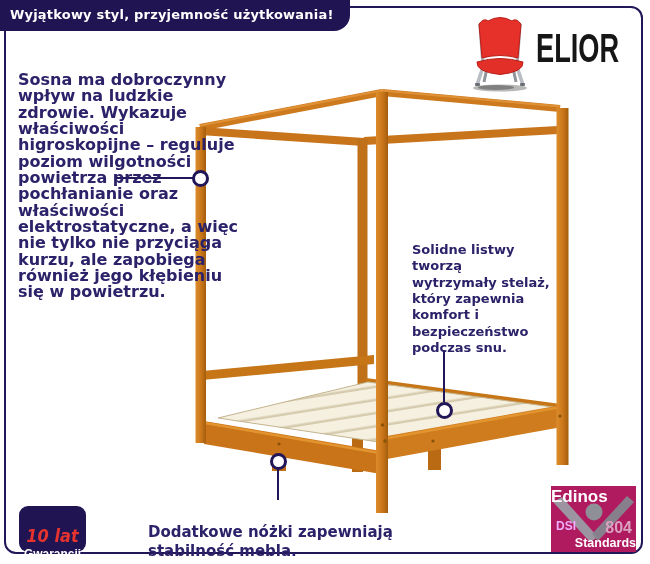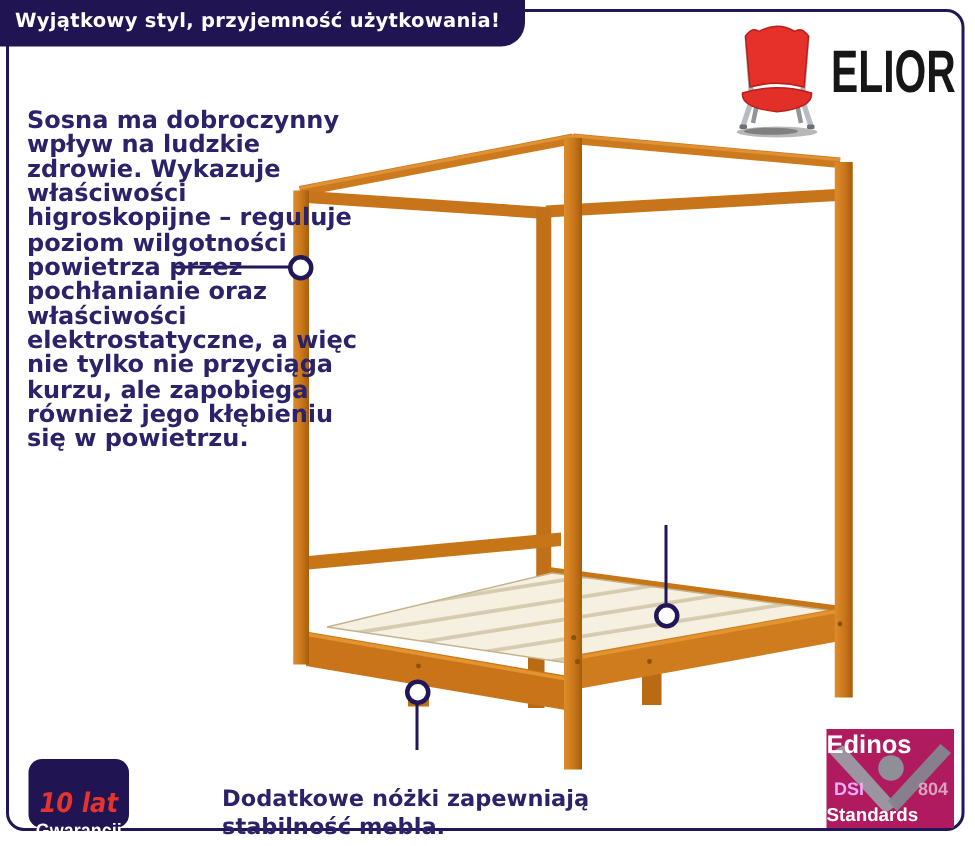--- a/index.html
+++ b/index.html
@@ -7,21 +7,21 @@
          font-family:"DejaVu Sans","Liberation Sans",sans-serif;}
   
   .page-border{position:absolute;left:4px;top:6px;width:639px;height:548px;
                border:2px solid #211758;border-radius:12px;box-sizing:border-box;}
   
   .banner{position:absolute;left:0;top:0;height:29px;background:#201453;
           border-radius:0 0 16px 0;display:inline-flex;align-items:center;
           padding:0 16px 2px 10px;white-space:nowrap;z-index:6;text-align:center;}
   .banner span{color:#ffffff;font-weight:bold;font-size:13px;letter-spacing:.2px;}
   
-  .brand{position:absolute;right:2px;top:10px;width:160px;height:84px;z-index:6;text-align:right;}
+  .brand{position:absolute;right:20px;top:10px;width:160px;height:84px;z-index:6;text-align:right;}
   .brand-name{position:absolute;left:66px;top:16px;font-family:"Liberation Sans",sans-serif;
               font-size:40px;font-weight:800;color:#161616;transform:scaleX(.68);
               transform-origin:left top;letter-spacing:0;}
   
   .para{position:absolute;color:#2b2269;font-weight:bold;white-space:pre-line;z-index:5;}
   .para.pine{left:18px;top:72px;font-size:16px;line-height:16.35px;}
   .para.slats{left:412px;top:242px;font-size:13px;line-height:16.35px;}
   .para.legs{left:148px;top:499px;font-size:15px;line-height:18.5px;margin-top:24px;}
   
   .callout-line{position:absolute;background:#211758;z-index:4;}
@@ -33,23 +33,23 @@
   .warranty .years{display:block;color:#e5332e;font-weight:bold;font-style:italic;
                    font-size:18px;line-height:20px;transform:scaleX(.9);}
   .warranty .label{display:block;color:#ffffff;font-weight:bold;font-size:13px;
                    font-family:"Liberation Sans",sans-serif;transform:scaleX(.92);line-height:16px;}
   
   .edinos{position:absolute;left:551px;top:486px;width:85px;height:66px;background:#b01b60;z-index:6;}
   .edinos .title{position:absolute;left:0;right:0;top:1px;color:#ffffff;
                  font-weight:bold;font-size:17px;font-family:"Liberation Sans",sans-serif;}
   .edinos .dsi{position:absolute;left:5px;top:33px;color:#f0abfc;font-weight:bold;font-size:12px;
                font-family:"Liberation Sans",sans-serif;}
-  .edinos .n804{position:absolute;right:4px;top:33px;color:#d9a2bf;font-weight:bold;font-size:12px;
+  .edinos .n804{position:absolute;right:4px;top:33px;color:#d9a2bf;font-weight:bold;font-size:16px;
                font-family:"Liberation Sans",sans-serif;}
-  .edinos .standards{position:absolute;left:0;right:0;bottom:2px;text-align:left;color:#ffffff;
+  .edinos .standards{position:absolute;left:0;right:0;bottom:2px;text-align:right;color:#ffffff;
                font-weight:bold;font-size:12.5px;font-family:"Liberation Sans",sans-serif;}
   .edinos svg{position:absolute;left:0;top:0;}
   .bed-svg{position:absolute;left:0;top:0;z-index:1;}
 </style>
 </head>
 <body>
 
 <div id="stage">
 
   <svg class="bed-svg" width="650" height="564" viewBox="0 0 650 564">
@@ -140,20 +140,27 @@
 pochłanianie oraz
 właściwości
 elektrostatyczne, a więc
 nie tylko nie przyciąga
 kurzu, ale zapobiega
 również jego kłębieniu
 się w powietrzu.</div>
   <div class="callout-line" style="left:115px;top:177px;width:78px;height:2px;"></div>
   <div class="callout-dot" style="left:191.5px;top:169.5px;"></div>
 
+  <div class="para slats">Solidne listwy
+tworzą
+wytrzymały stelaż,
+który zapewnia
+komfort i
+bezpieczeństwo
+podczas snu.</div>
   <div class="callout-line" style="left:443px;top:350px;width:2px;height:52px;"></div>
   <div class="callout-dot" style="left:435.5px;top:401.5px;"></div>
 
   <div class="para legs">Dodatkowe nóżki zapewniają
 stabilność mebla.</div>
   <div class="callout-line" style="left:277px;top:469px;width:2px;height:31px;"></div>
   <div class="callout-dot" style="left:269.5px;top:452.5px;"></div>
 
   <div class="warranty">
     <span class="years">10 lat</span>

